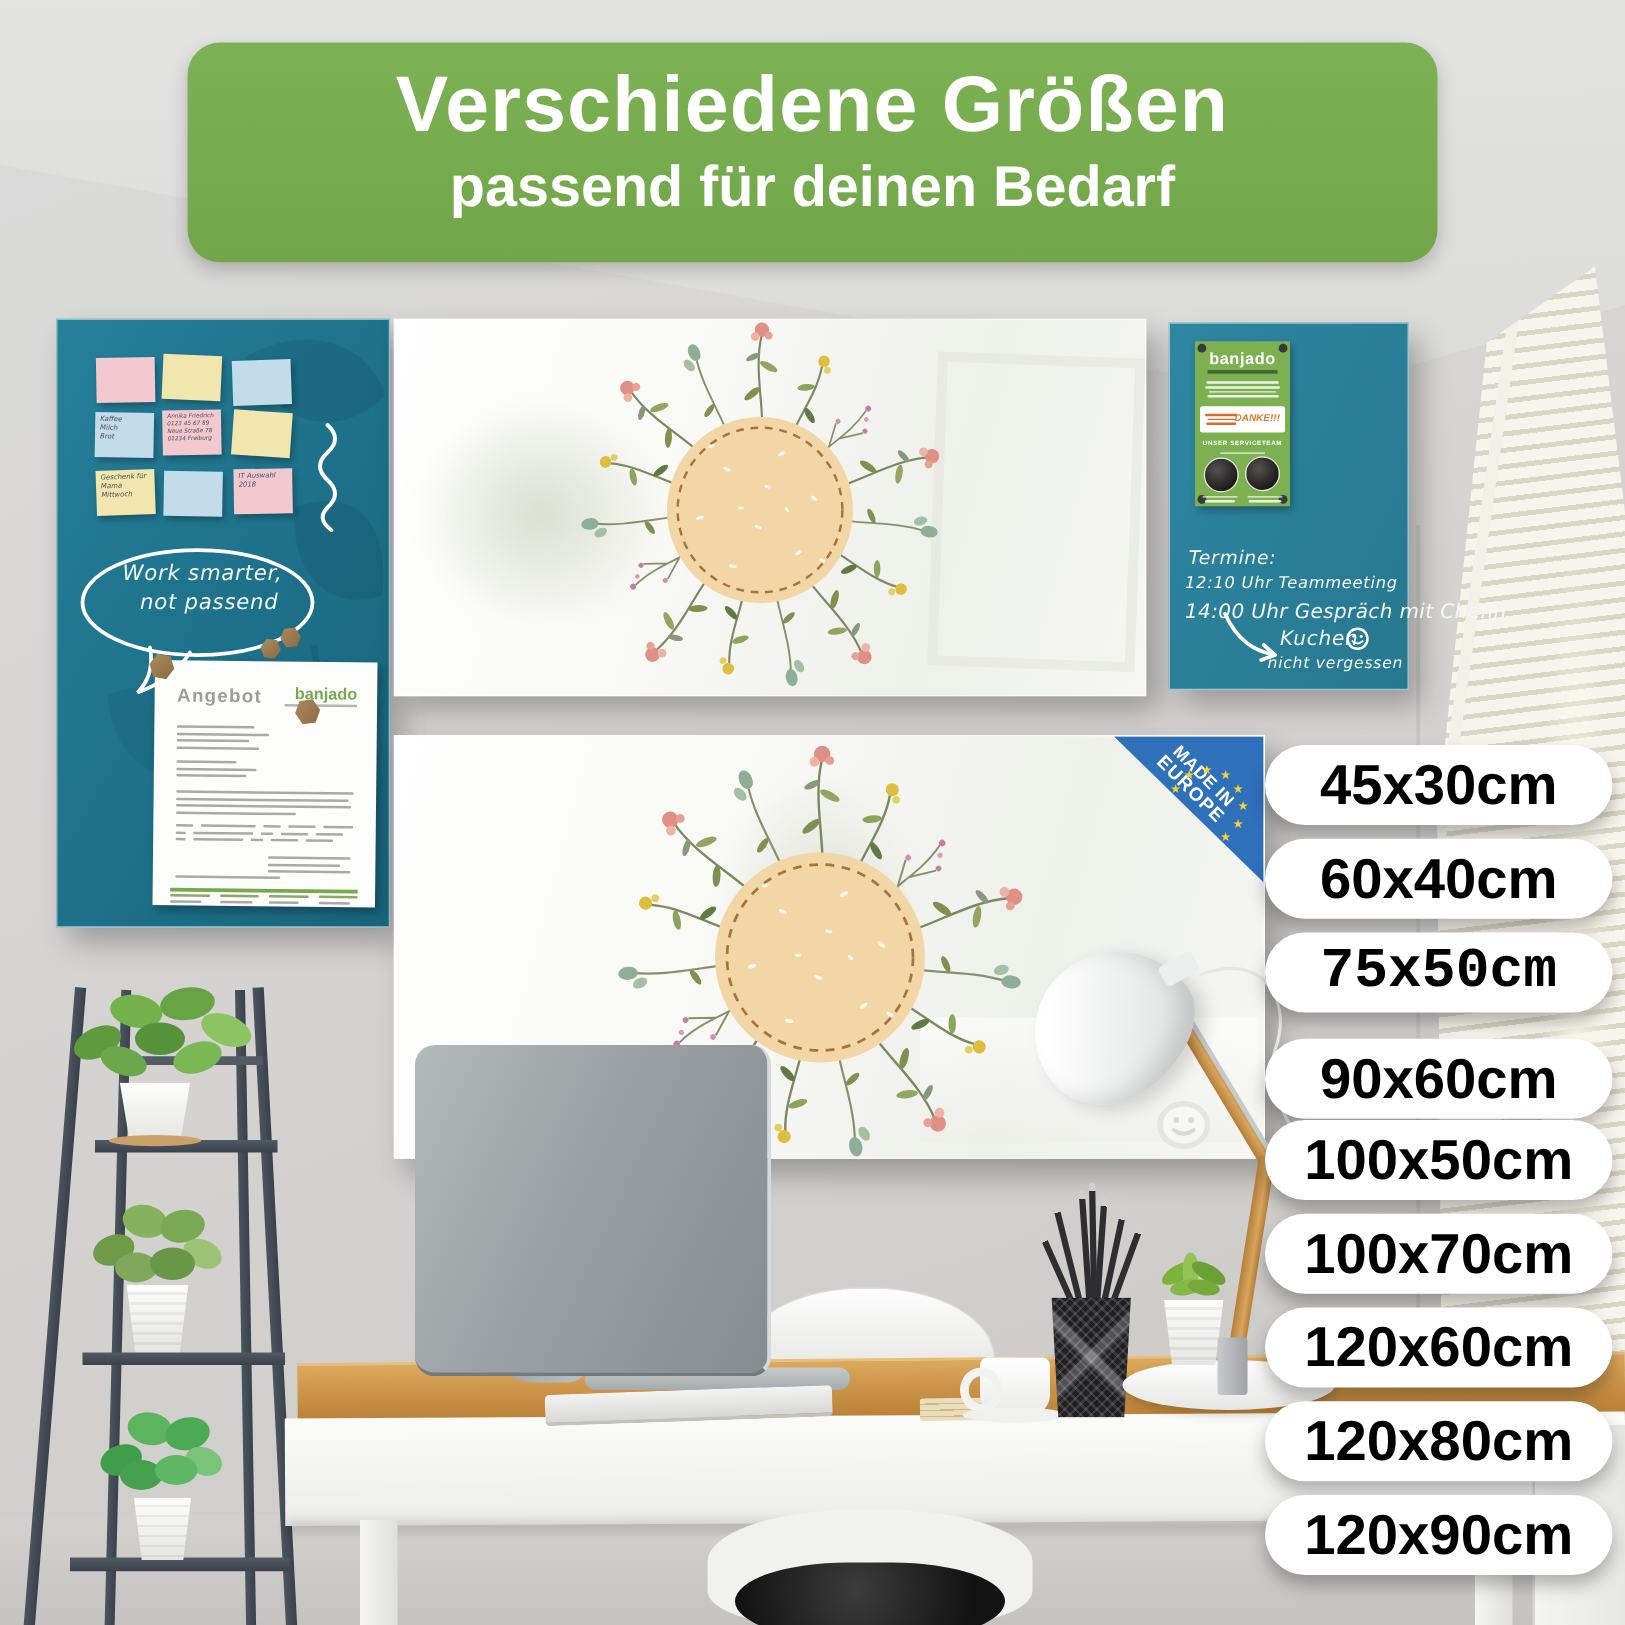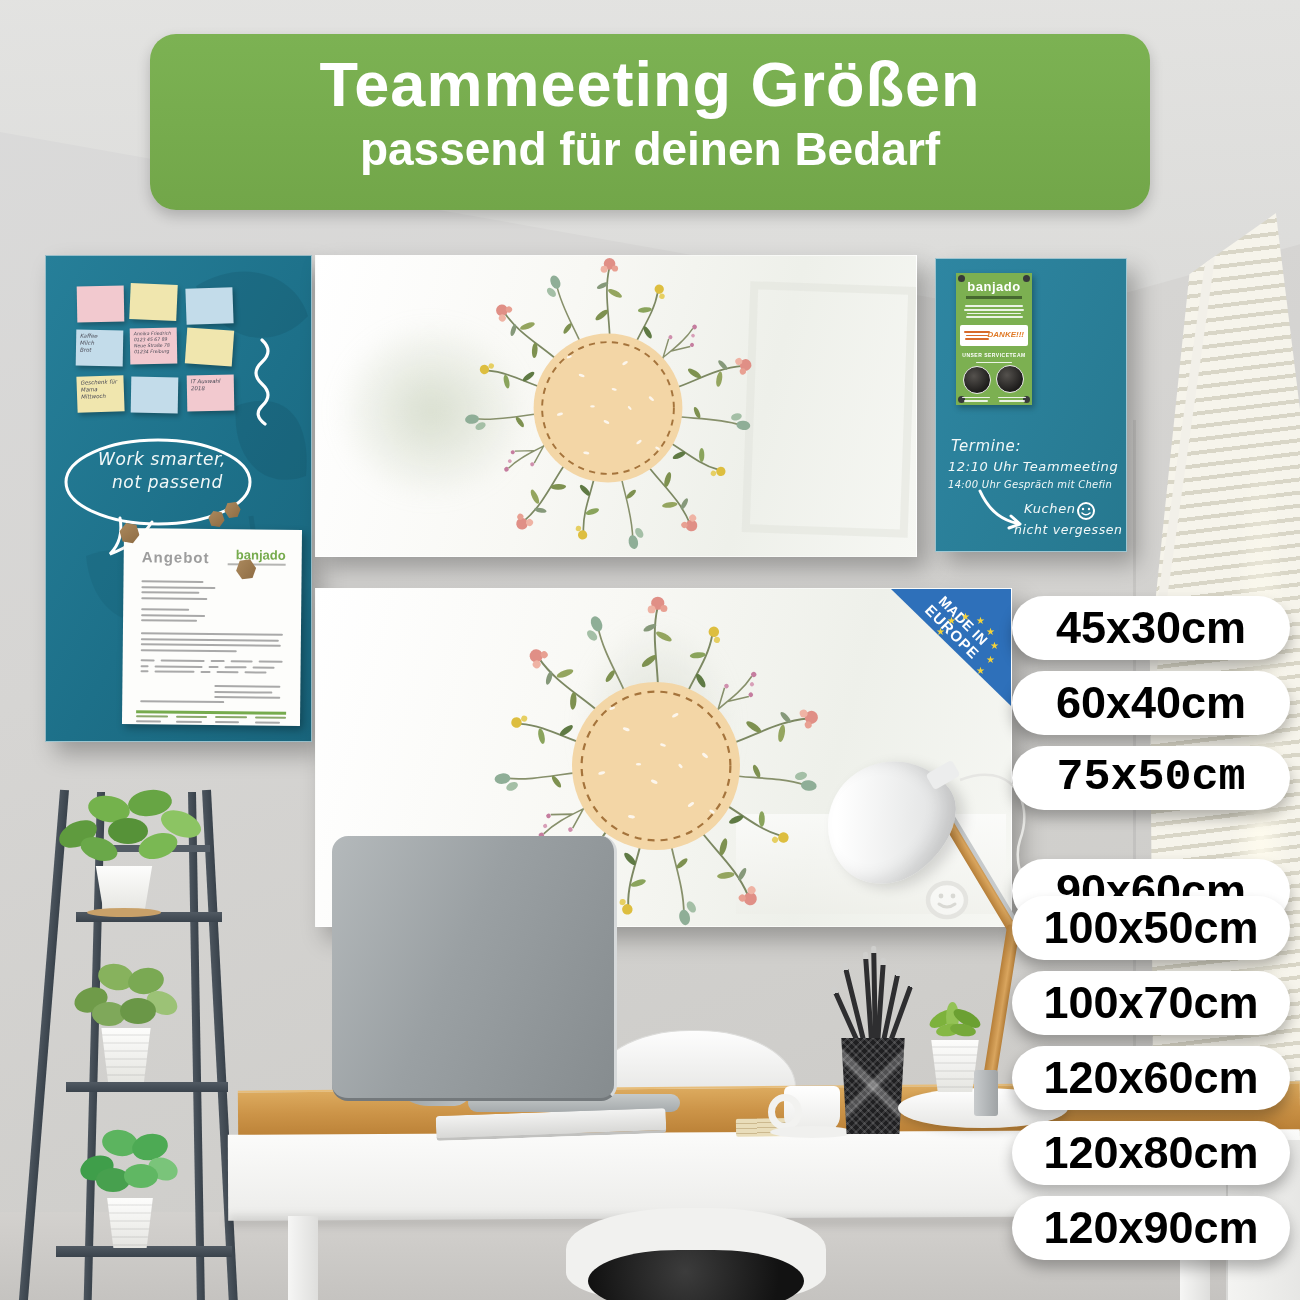--- a/index.html
+++ b/index.html
@@ -394,25 +394,25 @@
           </div>
         <div style="flex:1;">
             <div class="fbar" style="width:100%;height:1.3px;"></div>
             <div class="fbar" style="width:90%;height:1.3px;"></div>
           </div>
       </div>
     </div>
 
     <div class="hand" style="left:15px;top:178px;font-size:15px;">Termine:</div>
     <div class="hand" style="left:12px;top:200px;font-size:13px;">12:10 Uhr Teammeeting</div>
-    <div class="hand" style="left:12px;top:220px;font-size:10px;letter-spacing:.3px;">14:00 Uhr Gespräch mit Chefin</div>
+    <div class="hand" style="left:12px;top:220px;font-size:16px;letter-spacing:.3px;">14:00 Uhr Gespräch mit Chefin</div>
     <svg class="abs" style="left:38px;top:230px;" width="58" height="42" viewBox="0 0 58 42">
       <path d="M6,2 C16,24 30,32 46,35 M46,35 l-9,-8 M46,35 l-11,4" stroke="#fff" stroke-width="3" fill="none" stroke-linecap="round" stroke-linejoin="round"></path>
     </svg>
-    <div class="hand" style="left:88px;top:242px;font-size:13px;">Kuchen</div>
+    <div class="hand" style="left:88px;top:242px;font-size:16px;">Kuchen</div>
     <svg class="abs" style="left:140px;top:242px;" width="20" height="20" viewBox="0 0 20 20">
       <circle cx="10" cy="10" r="8" stroke="#fff" stroke-width="2" fill="none"></circle>
       <circle cx="7" cy="8" r="1.2" fill="#fff"></circle>
         <circle cx="13" cy="8" r="1.2" fill="#fff"></circle>
       <path d="M6,12 Q10,15.5 14,12" stroke="#fff" stroke-width="1.6" fill="none" stroke-linecap="round"></path>
     </svg>
     <div class="hand" style="left:78px;top:263px;font-size:12.5px;">nicht vergessen</div>
   </div>
 
   <div>
@@ -532,25 +532,25 @@
   <div class="abs" style="left:974px;top:1070px;width:24px;height:46px;border-radius:3px;background:linear-gradient(90deg,#c8cbcd,#9fa3a5);"></div>
   <div class="lamp-head"></div>
   <div class="abs" style="left:928px;top:766px;width:30px;height:18px;border-radius:4px;background:#eceded;transform:rotate(-30deg);"></div>
 
   <div class="chair-shell"></div>
   <div class="chair-cushion"></div>
 
   <div class="pill" style="top:596px;">45x30cm</div>
   <div class="pill" style="top:671px;">60x40cm</div>
   <div class="pill" style="top:746px;font-family:Liberation Mono, monospace;">75x50cm</div>
-  <div class="pill" style="top:859px;">90x60cm</div>
+  <div class="pill" style="top:831px;">90x60cm</div>
   <div class="pill" style="top:896px;">100x50cm</div>
   <div class="pill" style="top:971px;">100x70cm</div>
   <div class="pill" style="top:1046px;">120x60cm</div>
   <div class="pill" style="top:1121px;">120x80cm</div>
   <div class="pill" style="top:1196px;">120x90cm</div>
 
   <div class="banner">
-    <div class="banner-title">Teammeeting Größen</div>
+    <div class="banner-title">Verschiedene Größen</div>
     <div class="banner-sub">passend für deinen Bedarf</div>
   </div>
 
 </div>
 
 </body></html>

